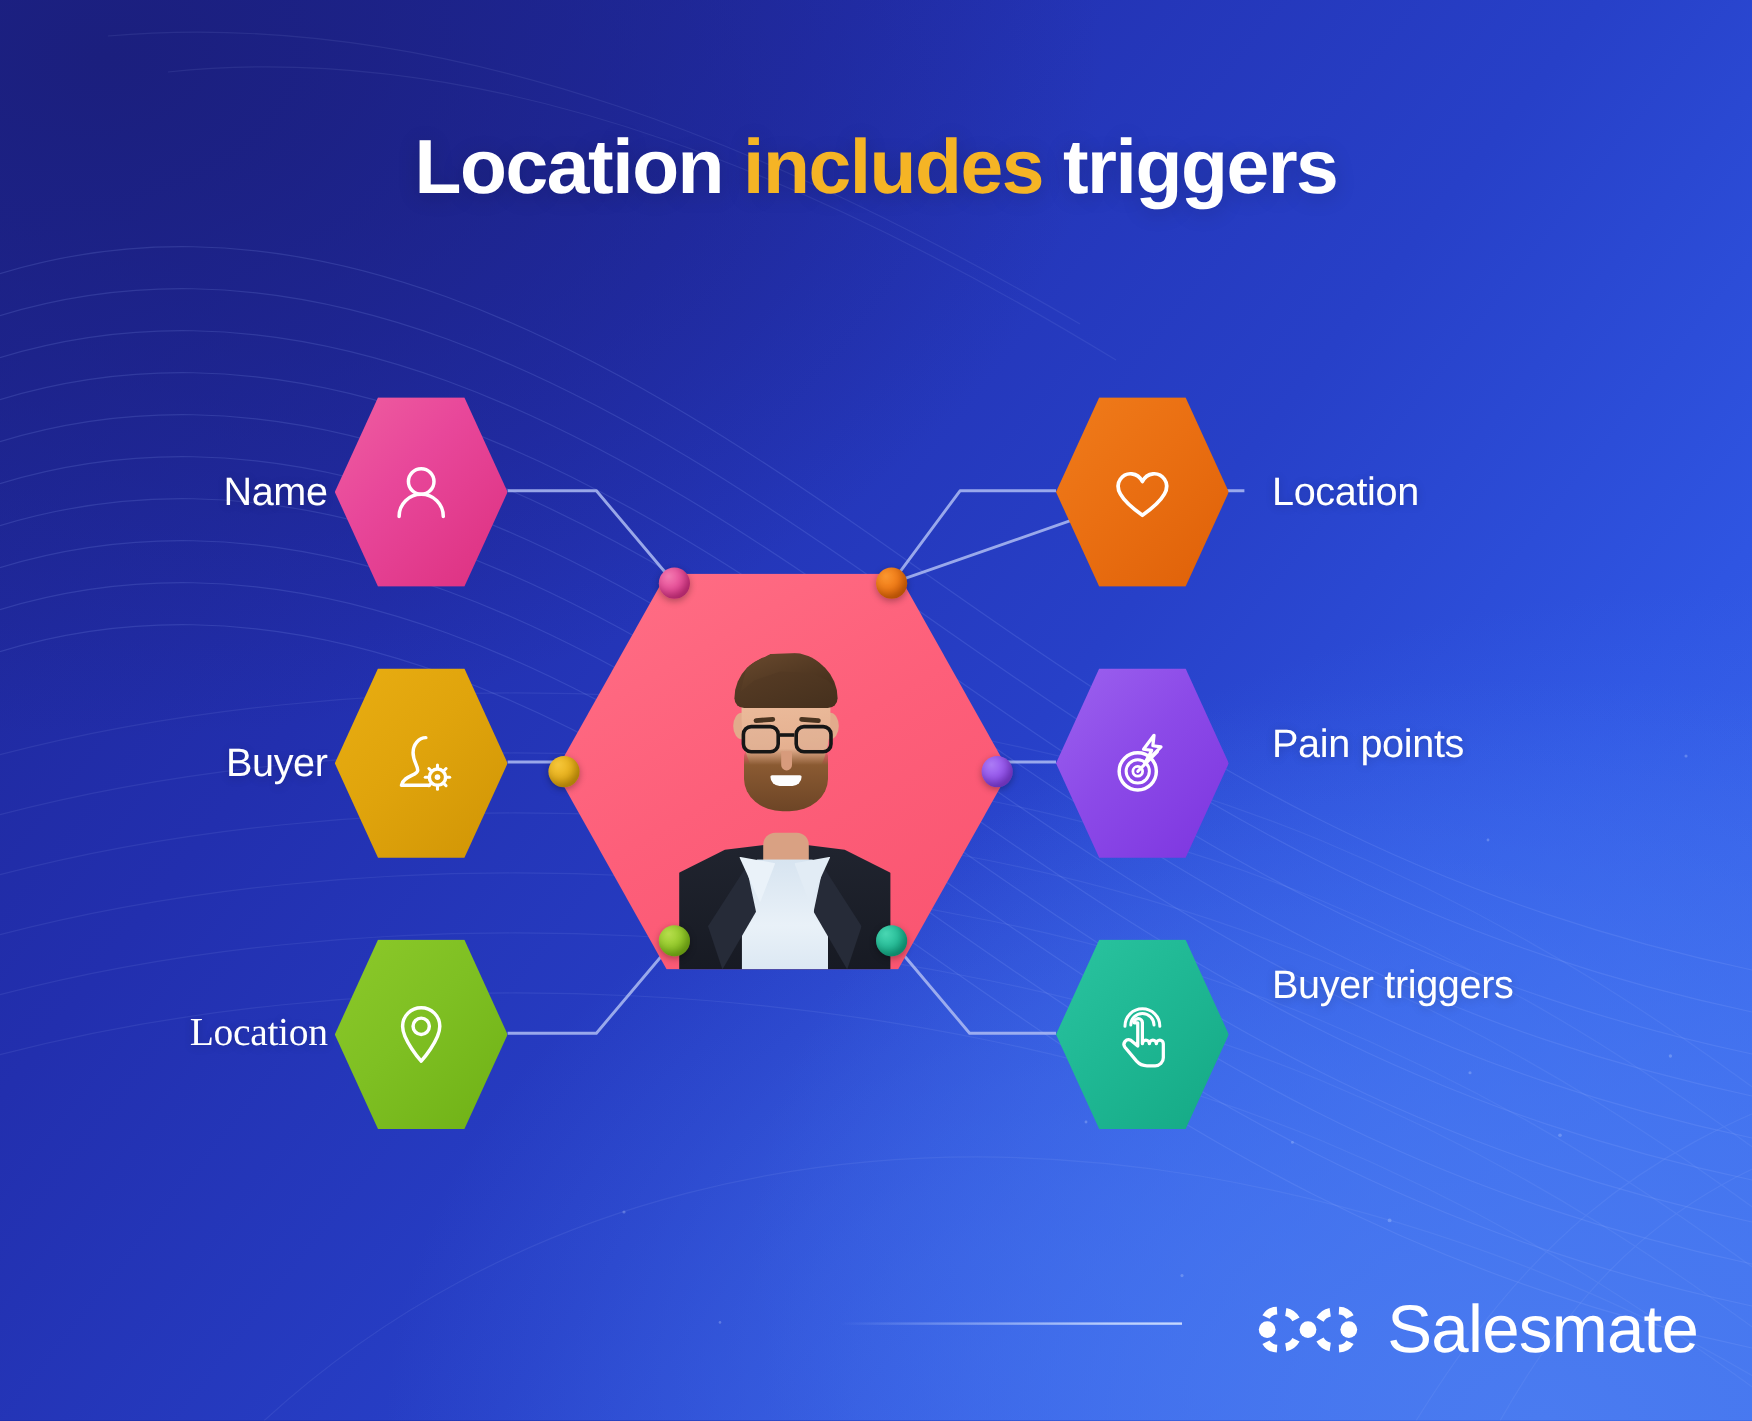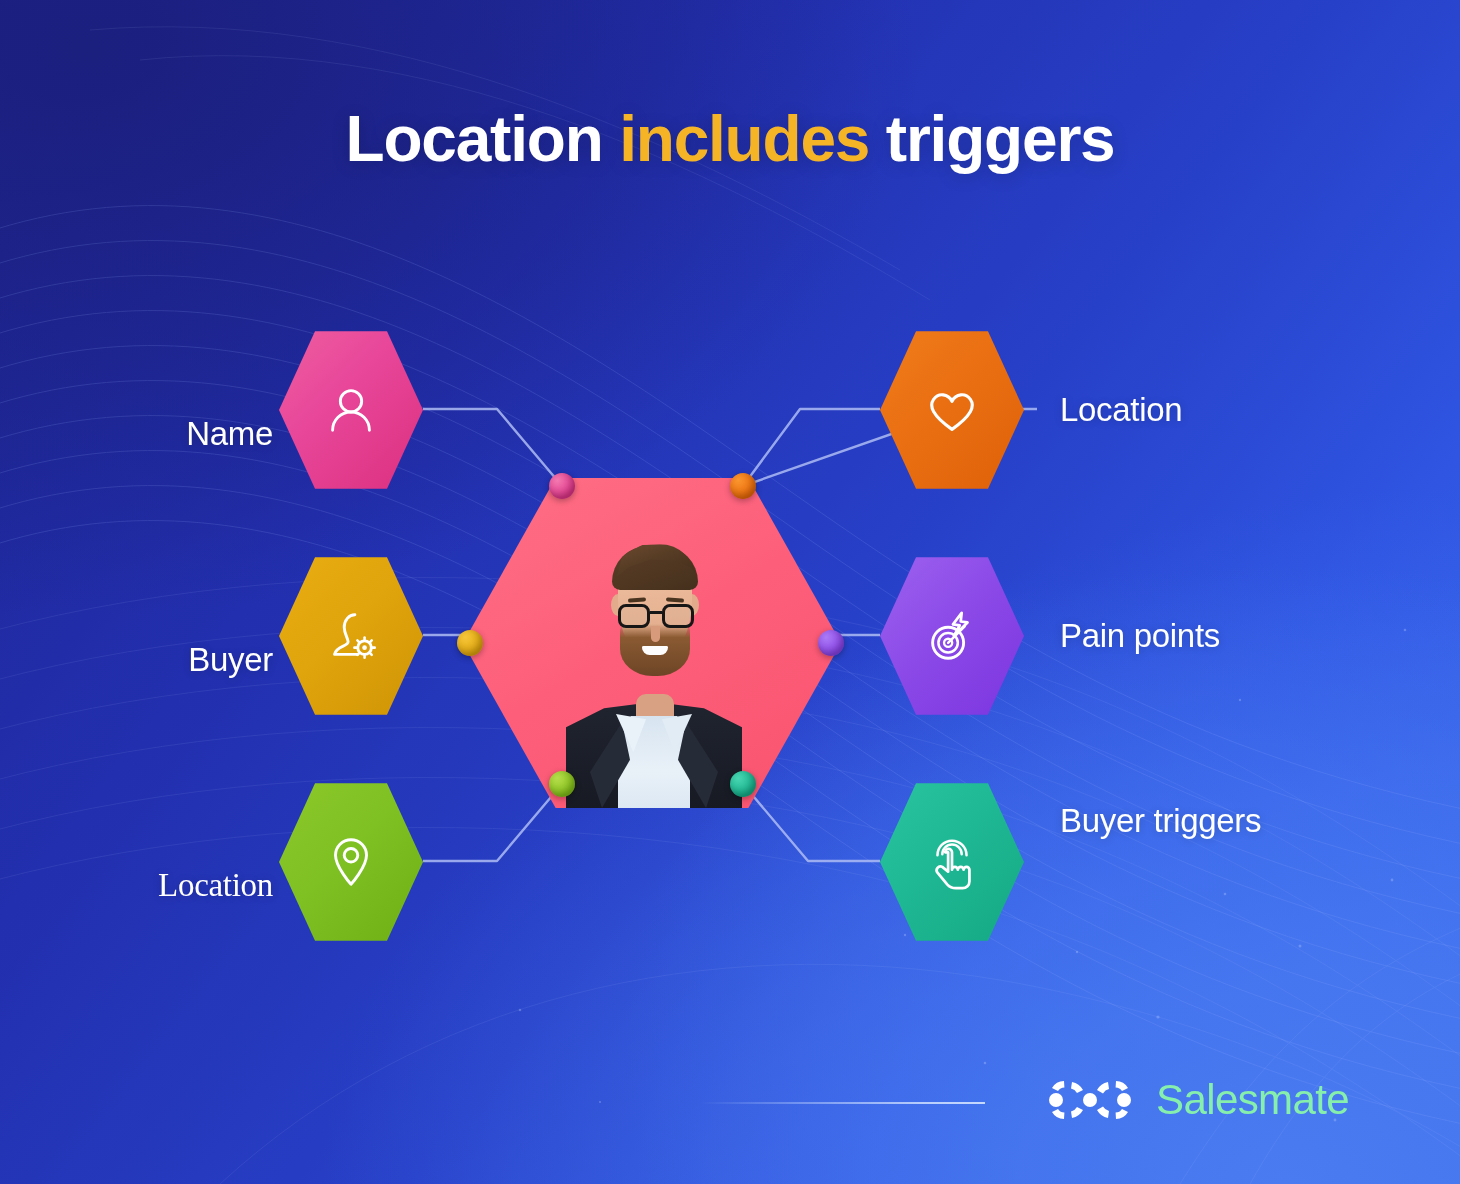--- a/index.html
+++ b/index.html
@@ -59,27 +59,27 @@
 
   
   .label {
     position:absolute;
     color:#ffffff;
     font-size:33px; font-weight:500;
     letter-spacing:-.3px;
     white-space:nowrap;
     text-shadow:0 1px 8px rgba(0,0,0,.18);
   }
-  .label.left  { right:1187px; text-align:left;margin-top:24px; }
+  .label.left  { right:1187px; text-align:left; }
   .label.right { left:1060px;  text-align:left;  }
   .lab-name      { top:391px; }
   .lab-role      { top:617px; }
   .lab-location  { top:843px;font-family:Liberation Serif, serif; }
   .lab-interests { top:391px; }
-  .lab-pain      { top:617px; }
+  .lab-pain      { top:601px; }
   .lab-buyer     { top:802px; }
 
   
   .center-wrap { position:absolute; left:463px; top:478px; width:378px; height:330px; }
   .center-hex {
     position:absolute; inset:0;
     clip-path:polygon(24.5% 0%, 75.5% 0%, 100% 50%, 75.5% 100%, 24.5% 100%, 0% 50%);
     background:linear-gradient(150deg,#ff6f86 0%,#fd5f7a 48%,#f9536f 100%);
   }
   
@@ -155,21 +155,21 @@
 
   .links { position:absolute; inset:0; }
 
   
   .footer { position:absolute; left:0; top:1075px; width:1460px; height:60px; }
   .divider {
     position:absolute; left:700px; top:27px; width:285px; height:2px;
     background:linear-gradient(90deg, rgba(190,210,255,0) 0%, rgba(205,222,255,.85) 78%, rgba(205,222,255,.95) 100%);
   }
   .brand { position:absolute; left:1042px; top:0; display:flex; align-items:center; gap:18px; }
-  .brand-name { color:#86efac; font-size:42px; font-weight:500; letter-spacing:-.6px; }
+  .brand-name { color:#ffffff; font-size:56px; font-weight:500; letter-spacing:-.6px; }
 </style>
 </head>
 <body>
 
 <div class="bg"></div>
 
 <svg class="bg-swirl" viewBox="0 0 1460 1184" preserveAspectRatio="none">
   <g fill="none" stroke="#9fb6ff" stroke-width="1" opacity="0.30">
     <path d="M-60,250 C240,120 520,300 760,470 C980,625 1180,760 1520,820"></path>
     <path d="M-60,285 C240,155 520,335 760,505 C980,660 1180,795 1520,855"></path>

